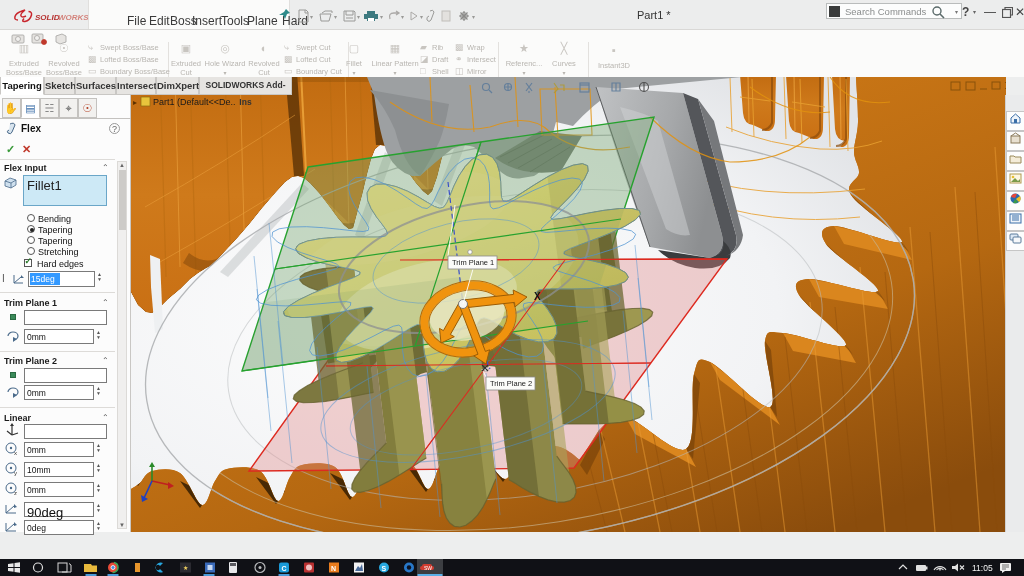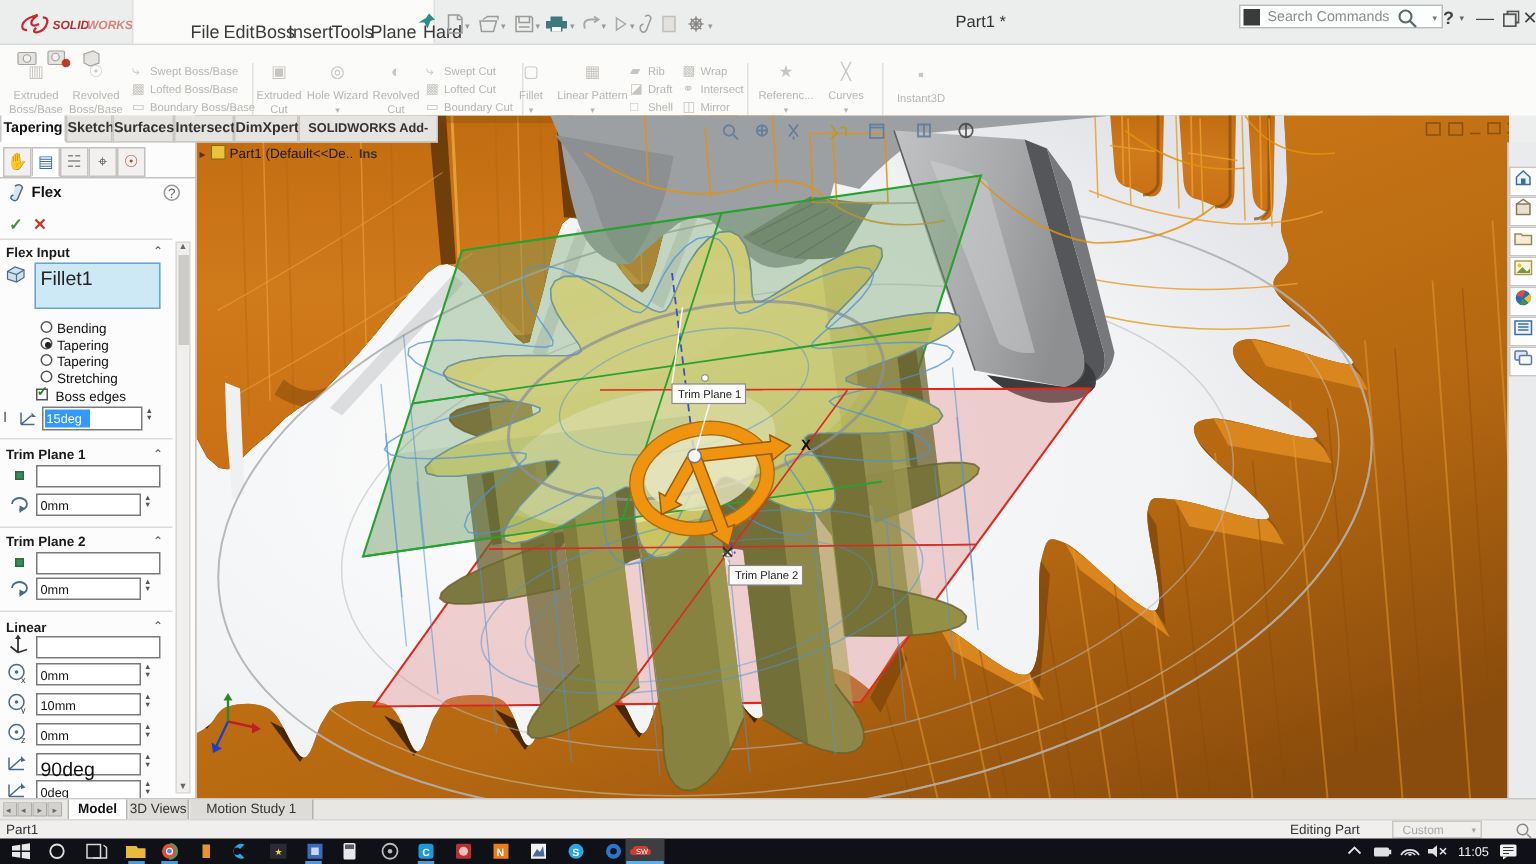--- a/index.html
+++ b/index.html
@@ -530,21 +530,21 @@
       <div class="rlabel" style="left:38px;top:119px">Bending</div>
   <div class="radio sel" style="left:27px;top:130px"></div>
       <div class="rlabel" style="left:38px;top:130px">Tapering</div>
   <div class="radio" style="left:27px;top:141px"></div>
       <div class="rlabel" style="left:38px;top:141px">Tapering</div>
   <div class="radio" style="left:27px;top:152px"></div>
       <div class="rlabel" style="left:38px;top:152px">Stretching</div>
 
   <div class="abs" style="left:24px;top:164px;width:8px;height:8px;border:1px solid #555;background:#fff"></div>
   <div class="abs" style="left:24.5px;top:161px;color:#2a7a2a;font-size:9px;font-weight:bold">✓</div>
-  <div class="rlabel" style="left:37px;top:164px">Boss edges</div>
+  <div class="rlabel" style="left:37px;top:164px">Hard edges</div>
 
   <div class="picon" style="left:2px;top:178px;color:#555;font-size:10px">I</div>
   <svg class="abs" style="left:12px;top:177px" width="14" height="14" viewBox="0 0 14 14">
         <path d="M2 11 L2 3 M2 11 L11 11 M2 11 L9 5" stroke="#4a6a8a" fill="none" stroke-width="1"></path>
         <path d="M9 3 L12 6 L9 6 Z" fill="#4a6a8a"></path>
       </svg>
   <div class="inp" style="left:28px;top:176px;width:67px;height:16px;border-color:#7a7a7a"></div>
   <div class="abs" style="left:30px;top:178px;width:30px;height:12px;background:#3399ff"></div>
   <div class="abs" style="left:31px;top:179px;font-size:8.5px;color:#fff">15deg</div>
   <div class="spin" style="left:95px;top:177px;color:#555">▲<br>▼</div>
@@ -660,48 +660,20 @@
   <div class="rsicon" style="top:116px"><svg width="13" height="13" viewBox="0 0 13 13">
           <rect x="1" y="2" width="11" height="9" fill="#eef4fa" stroke="#3a6ea8"></rect>
           <path d="M3 4 L10 4 M3 6 L10 6 M3 8 L10 8" stroke="#3a6ea8" stroke-width="1"></path>
         </svg></div>
   <div class="rsicon" style="top:136px"><svg width="13" height="13" viewBox="0 0 13 13">
           <rect x="1" y="2" width="8" height="6" rx="1" fill="#dce8f4" stroke="#5a7a9a"></rect>
           <rect x="4" y="5" width="8" height="6" rx="1" fill="#f6f8fa" stroke="#5a7a9a"></rect>
         </svg></div>
 </div>
 
-<div id="sheettabs">
-  <svg class="abs" style="left:2px;top:2px" width="42" height="10" viewBox="0 0 42 10">
-    <g fill="#d4d2cf" stroke="#a8a6a3" stroke-width="0.6">
-          <rect x="0" y="0" width="9" height="9"></rect>
-          <rect x="10" y="0" width="9" height="9"></rect>
-          <rect x="20" y="0" width="9" height="9"></rect>
-          <rect x="30" y="0" width="9" height="9"></rect>
-        </g>
-    <g fill="#6a6866" font-size="6">
-          <text x="2" y="7">◂</text>
-          <text x="12" y="7">◂</text>
-          <text x="23" y="7">▸</text>
-          <text x="33" y="7">▸</text>
-        </g>
-  </svg>
-  <div class="abs" style="left:45px;top:0;width:40px;height:13px;background:#fff;border-left:1px solid #b5b3b0;border-right:1px solid #b5b3b0;font-size:9px;font-weight:bold;color:#111;text-align:center;line-height:13px">Model</div>
-  <div class="abs" style="left:86px;top:0;width:40px;height:13px;border-right:1px solid #b5b3b0;font-size:9px;color:#333;text-align:center;line-height:13px;background:#dedcd9">3D Views</div>
-  <div class="abs" style="left:127px;top:0;width:82px;height:13px;border-right:1px solid #b5b3b0;font-size:9px;color:#333;text-align:center;line-height:13px;background:#dedcd9">Motion Study 1</div>
-</div>
-<div id="statusbar">
-  <span style="position:absolute;left:4px;top:1px">Part1</span>
-  <span style="position:absolute;left:860px;top:1px">Editing Part</span>
-  <span style="position:absolute;left:928px;top:0px;width:60px;height:12px;border:1px solid #c9c7c4;color:#aaa;font-size:8px;padding-left:6px;line-height:12px">Custom <span style="float:right;margin-right:3px;font-size:6px">▾</span></span>
-  <svg class="abs" style="left:1010px;top:1px" width="11" height="11" viewBox="0 0 11 11">
-        <circle cx="5" cy="5" r="3.5" fill="none" stroke="#888"></circle>
-        <path d="M8 8 L11 11" stroke="#888"></path>
-      </svg>
-</div>
 <div id="taskbar">
   <svg class="abs" style="left:0;top:0" width="1024" height="17" viewBox="0 0 1024 17">
     <rect x="417" y="0" width="26" height="17" fill="#3c3e42"></rect>
     <g fill="#e8e8e8">
       <path d="M8 5 L13.5 4.2 L13.5 8 L8 8 Z M14.5 4 L20 3.2 L20 8 L14.5 8 Z M8 9 L13.5 9 L13.5 12.8 L8 12 Z M14.5 9 L20 9 L20 13.8 L14.5 13 Z"></path>
     </g>
     <circle cx="38" cy="8.5" r="4.5" fill="none" stroke="#e0e0e0" stroke-width="1.2"></circle>
     <g fill="none" stroke="#d8d8d8" stroke-width="1">
           <rect x="58" y="4" width="9" height="9"></rect>
           <path d="M69 4.5 L71 6 L71 13 L62 13"></path>

